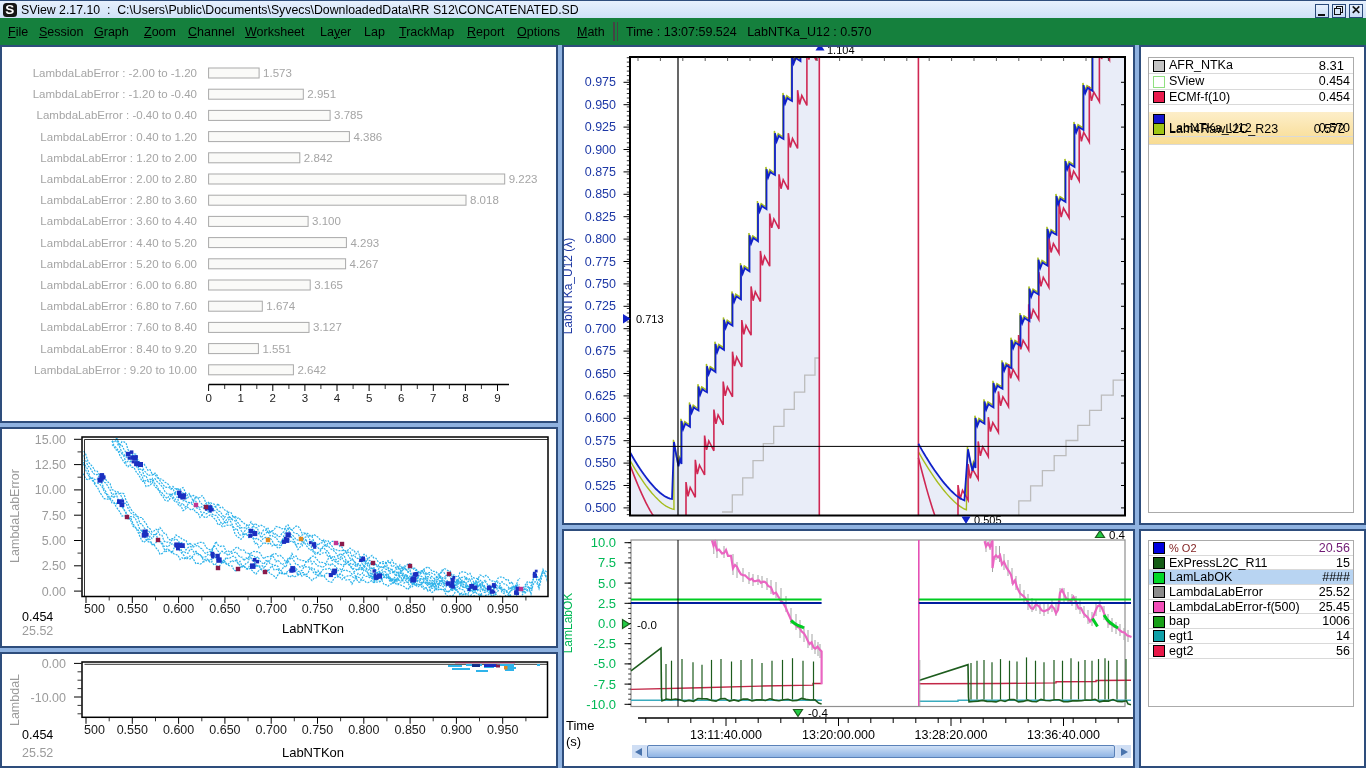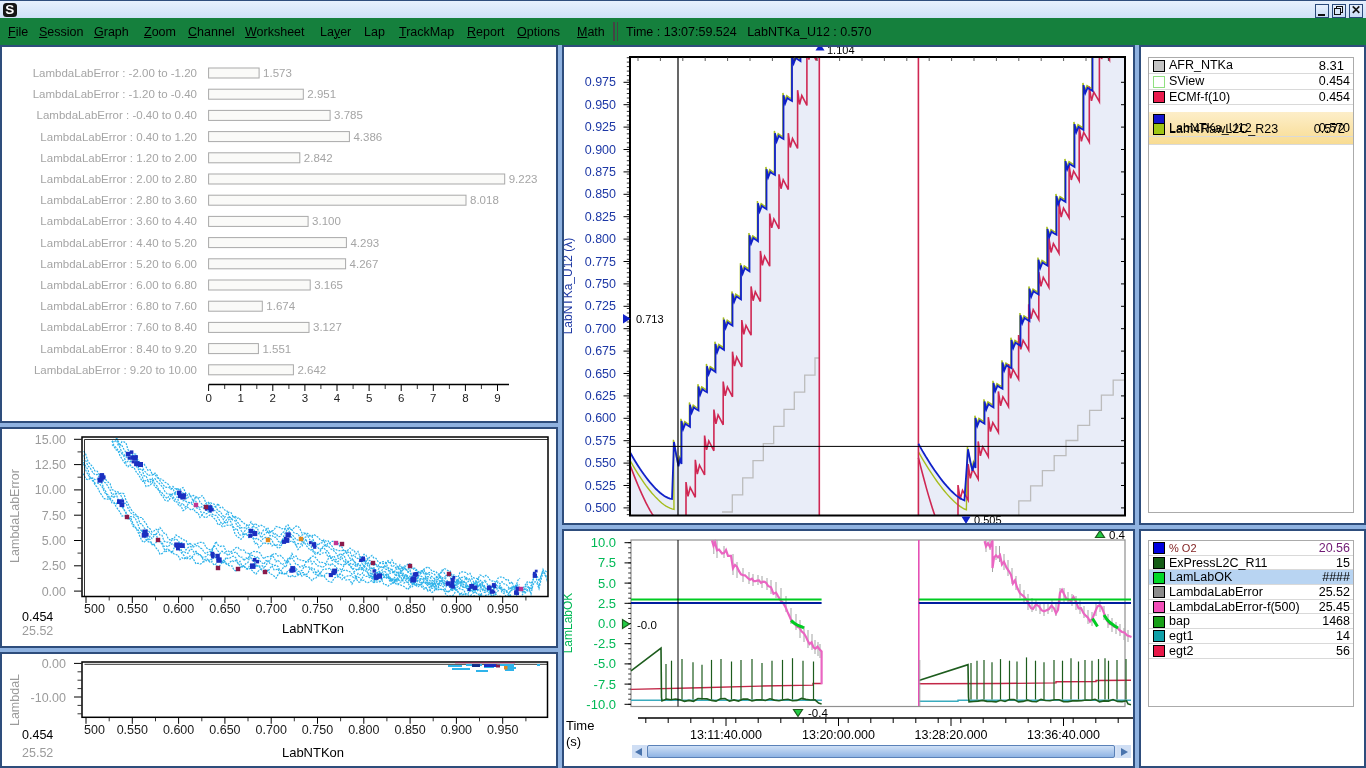--- a/index.html
+++ b/index.html
@@ -1,19 +1,20 @@
 <!DOCTYPE html>
 <html><head><meta charset="utf-8"><style>
 * {margin:0;padding:0}
 body {width:1366px;height:768px;position:relative;overflow:hidden;font-family:"Liberation Sans",sans-serif;background:#8fb2e0}
 .panel {position:absolute;background:#fff;border:2px solid #2e4d7c;box-sizing:border-box}
 </style></head>
 <body>
 <div style="position:absolute;left:0;top:0;width:1366px;height:18px;background:linear-gradient(#e6f0fd,#cfe1f7);border-top:1.5px solid #2e4d7c;box-sizing:border-box">
 <div style="position:absolute;left:2.5px;top:1.5px;width:14.5px;height:14.5px;background:#151515;border-radius:3.5px;color:#fff;font-size:13.5px;font-weight:bold;text-align:center;line-height:14px">S</div>
+<span style="position:absolute;left:21px;top:2px;font-size:12.3px;color:#000">SView 2.17.10&nbsp;&nbsp;:&nbsp;&nbsp;C:\Users\Public\Documents\Syvecs\DownloadedData\RR S12\CONCATENATED.SD</span>
 <div style="position:absolute;right:37px;top:3px;width:14px;height:13.5px;border:1.6px solid #2a4a7a;background:linear-gradient(#e8f1fd,#c9dcf6);box-sizing:border-box">
       <div style="position:absolute;left:2px;bottom:1px;width:6.5px;height:2px;background:#111"></div>
     </div>
 <div style="position:absolute;right:20px;top:3px;width:14px;height:13.5px;border:1.6px solid #2a4a7a;background:linear-gradient(#e8f1fd,#c9dcf6);box-sizing:border-box">
       <div style="position:absolute;left:3.2px;top:1.2px;width:5.2px;height:5.2px;border:1.4px solid #111"></div>
       <div style="position:absolute;left:1.2px;top:3.2px;width:5.2px;height:5.2px;border:1.4px solid #111;background:#d9e7f9"></div>
     </div>
 <div style="position:absolute;right:3px;top:3px;width:14px;height:13.5px;border:1.6px solid #2a4a7a;background:linear-gradient(#e8f1fd,#c9dcf6);box-sizing:border-box;color:#111;font-size:12px;font-weight:bold;text-align:center;line-height:10.5px">✕</div>
 </div>
 <div style="position:absolute;left:0;top:18px;width:1366px;height:27px;background:#15803d;font-size:12.5px;color:#000">
@@ -912,21 +913,21 @@
     <span style="position:absolute;right:3px;top:50%;transform:translateY(-50%);font-size:12.5px;color:#000">25.52</span>
   </div>
 <div style="position:absolute;left:1149px;top:599.8px;width:204px;height:14.7px;border-bottom:1px solid #d9d9d9;box-sizing:border-box">
     <span style="position:absolute;left:3.5px;top:1.3px;width:10px;height:10px;background:#f24eb8;border:1.5px solid #000"></span>
     <span style="position:absolute;left:20px;top:50%;transform:translateY(-50%);font-size:12.5px;color:#000">LambdaLabError-f(500)</span>
     <span style="position:absolute;right:3px;top:50%;transform:translateY(-50%);font-size:12.5px;color:#000">25.45</span>
   </div>
 <div style="position:absolute;left:1149px;top:614.5px;width:204px;height:14.7px;border-bottom:1px solid #d9d9d9;box-sizing:border-box">
     <span style="position:absolute;left:3.5px;top:1.3px;width:10px;height:10px;background:#18a018;border:1.5px solid #000"></span>
     <span style="position:absolute;left:20px;top:50%;transform:translateY(-50%);font-size:12.5px;color:#000">bap</span>
-    <span style="position:absolute;right:3px;top:50%;transform:translateY(-50%);font-size:12.5px;color:#000">1468</span>
+    <span style="position:absolute;right:3px;top:50%;transform:translateY(-50%);font-size:12.5px;color:#000">1006</span>
   </div>
 <div style="position:absolute;left:1149px;top:629.2px;width:204px;height:14.7px;border-bottom:1px solid #d9d9d9;box-sizing:border-box">
     <span style="position:absolute;left:3.5px;top:1.3px;width:10px;height:10px;background:#10a0a8;border:1.5px solid #000"></span>
     <span style="position:absolute;left:20px;top:50%;transform:translateY(-50%);font-size:12.5px;color:#000">egt1</span>
     <span style="position:absolute;right:3px;top:50%;transform:translateY(-50%);font-size:12.5px;color:#000">14</span>
   </div>
 <div style="position:absolute;left:1149px;top:643.9px;width:204px;height:14.7px;border-bottom:1px solid #d9d9d9;box-sizing:border-box">
     <span style="position:absolute;left:3.5px;top:1.3px;width:10px;height:10px;background:#e81848;border:1.5px solid #000"></span>
     <span style="position:absolute;left:20px;top:50%;transform:translateY(-50%);font-size:12.5px;color:#000">egt2</span>
     <span style="position:absolute;right:3px;top:50%;transform:translateY(-50%);font-size:12.5px;color:#000">56</span>

